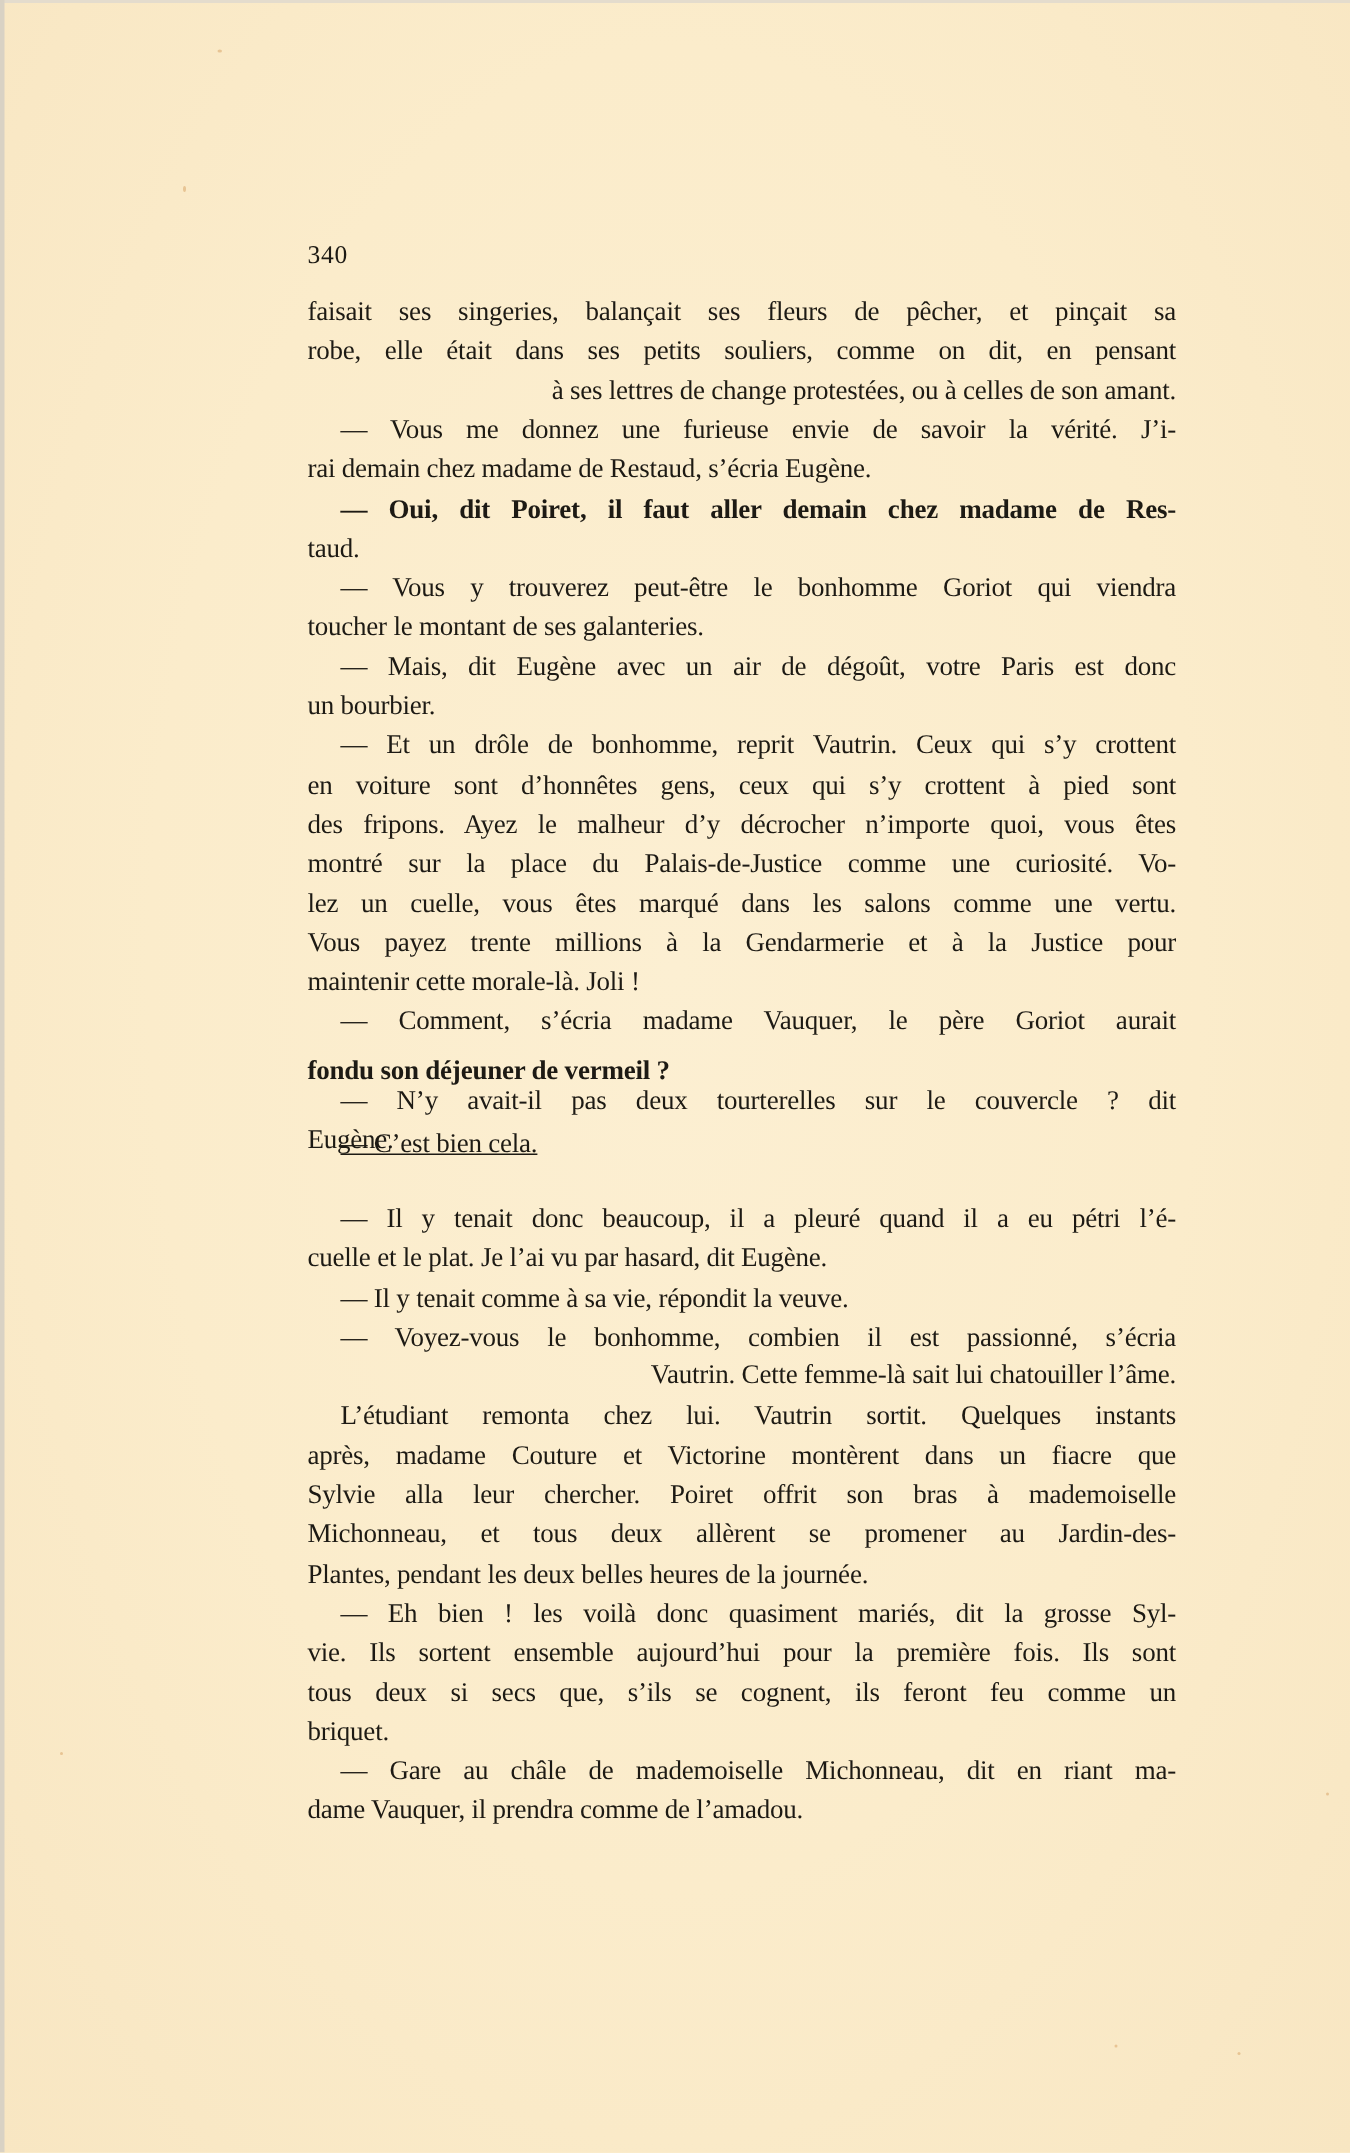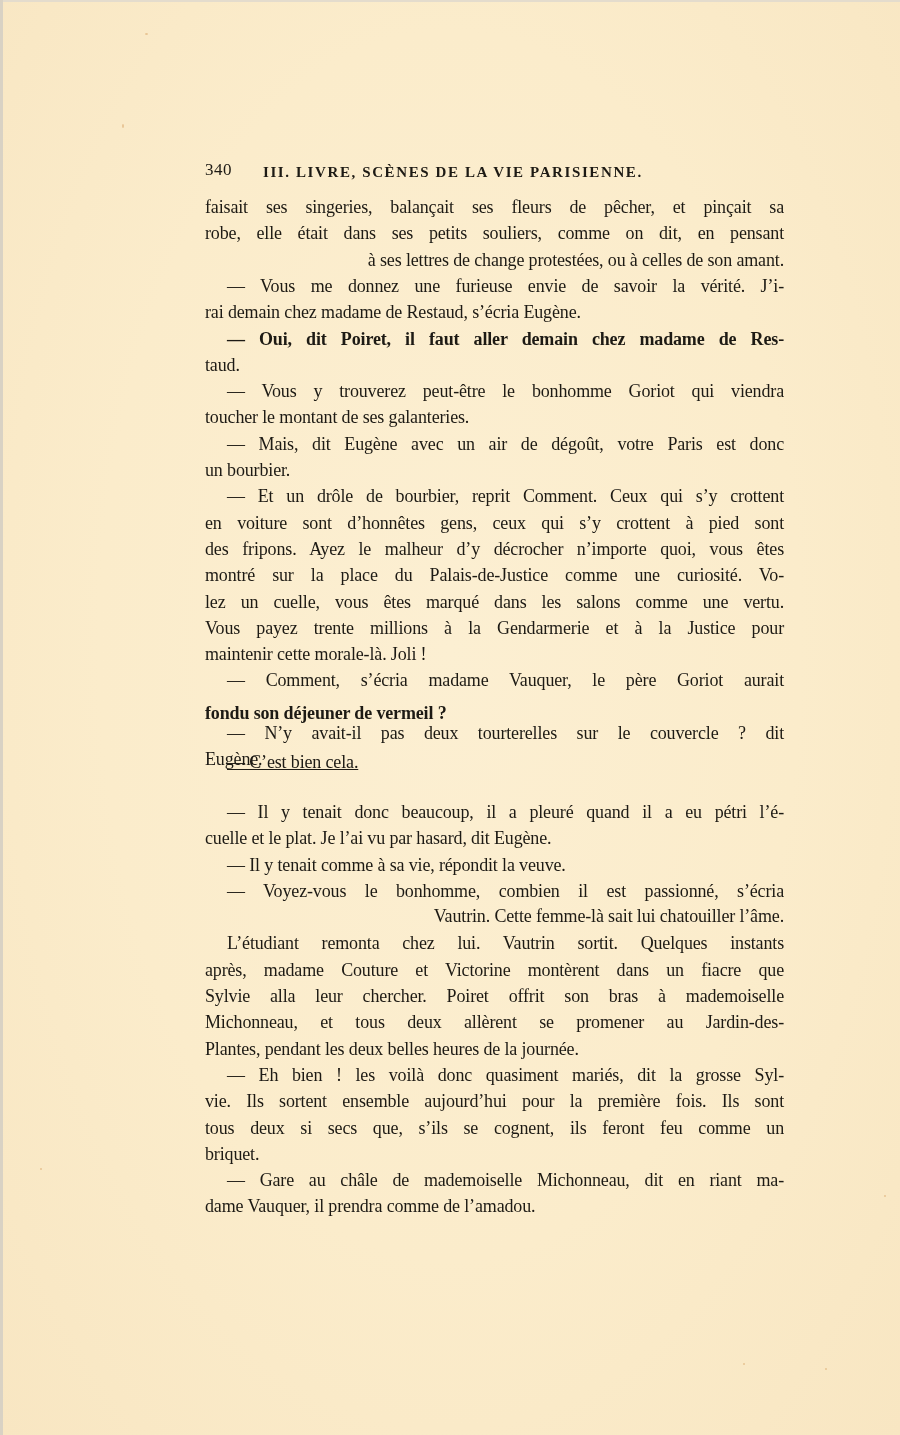--- a/index.html
+++ b/index.html
@@ -51,36 +51,35 @@
 </style>
 </head>
 <body>
 
 <div class="page-bg"></div>
 <div class="edge-top"></div>
 <div class="edge-left"></div>
 
 <div class="header">
   <span class="page-number">340</span>
-  <span class="running-title">III. LIVRE, SCÈNES DE LA VIE PARISIENNE.</span>
 </div>
 
 <div class="body-text" id="body-text">
     <div class="line justify" style="top: 0px;">faisait ses singeries, balançait ses fleurs de pêcher, et pinçait sa</div>
     <div class="line justify" style="top: 26.3px;">robe, elle était dans ses petits souliers, comme on dit, en pensant</div>
     <div class="line" style="top: 52.6px; text-align: right;">à ses lettres de change protestées, ou à celles de son amant.</div>
     <div class="line justify indent" style="top: 78.9px;">— Vous me donnez une furieuse envie de savoir la vérité. J’i-</div>
     <div class="line" style="top: 105.2px;">rai demain chez madame de Restaud, s’écria Eugène.</div>
     <div class="line justify indent" style="top: 131.5px; font-weight: bold;">— Oui, dit Poiret, il faut aller demain chez madame de Res-</div>
     <div class="line" style="top: 157.8px;">taud.</div>
     <div class="line justify indent" style="top: 184.1px;">— Vous y trouverez peut-être le bonhomme Goriot qui viendra</div>
     <div class="line" style="top: 210.4px;">toucher le montant de ses galanteries.</div>
     <div class="line justify indent" style="top: 236.7px;">— Mais, dit Eugène avec un air de dégoût, votre Paris est donc</div>
     <div class="line" style="top: 263px;">un bourbier.</div>
-    <div class="line justify indent" style="top: 289.3px;">— Et un drôle de bourbier, reprit Comment. Ceux qui s’y crottent</div>
+    <div class="line justify indent" style="top: 289.3px;">— Et un drôle de bonhomme, reprit Vautrin. Ceux qui s’y crottent</div>
     <div class="line justify" style="top: 315.6px;">en voiture sont d’honnêtes gens, ceux qui s’y crottent à pied sont</div>
     <div class="line justify" style="top: 341.9px;">des fripons. Ayez le malheur d’y décrocher n’importe quoi, vous êtes</div>
     <div class="line justify" style="top: 368.2px;">montré sur la place du Palais-de-Justice comme une curiosité. Vo-</div>
     <div class="line justify" style="top: 394.5px;">lez un cuelle, vous êtes marqué dans les salons comme une vertu.</div>
     <div class="line justify" style="top: 420.8px;">Vous payez trente millions à la Gendarmerie et à la Justice pour</div>
     <div class="line" style="top: 447.1px;">maintenir cette morale-là. Joli !</div>
     <div class="line justify indent" style="top: 473.4px;">— Comment, s’écria madame Vauquer, le père Goriot aurait</div>
     <div class="line" style="top: 506px; font-weight: bold;">fondu son déjeuner de vermeil ?</div>
     <div class="line justify indent" style="top: 526px;">— N’y avait-il pas deux tourterelles sur le couvercle ? dit</div>
     <div class="line" style="top: 552.3px;">Eugène.</div>

